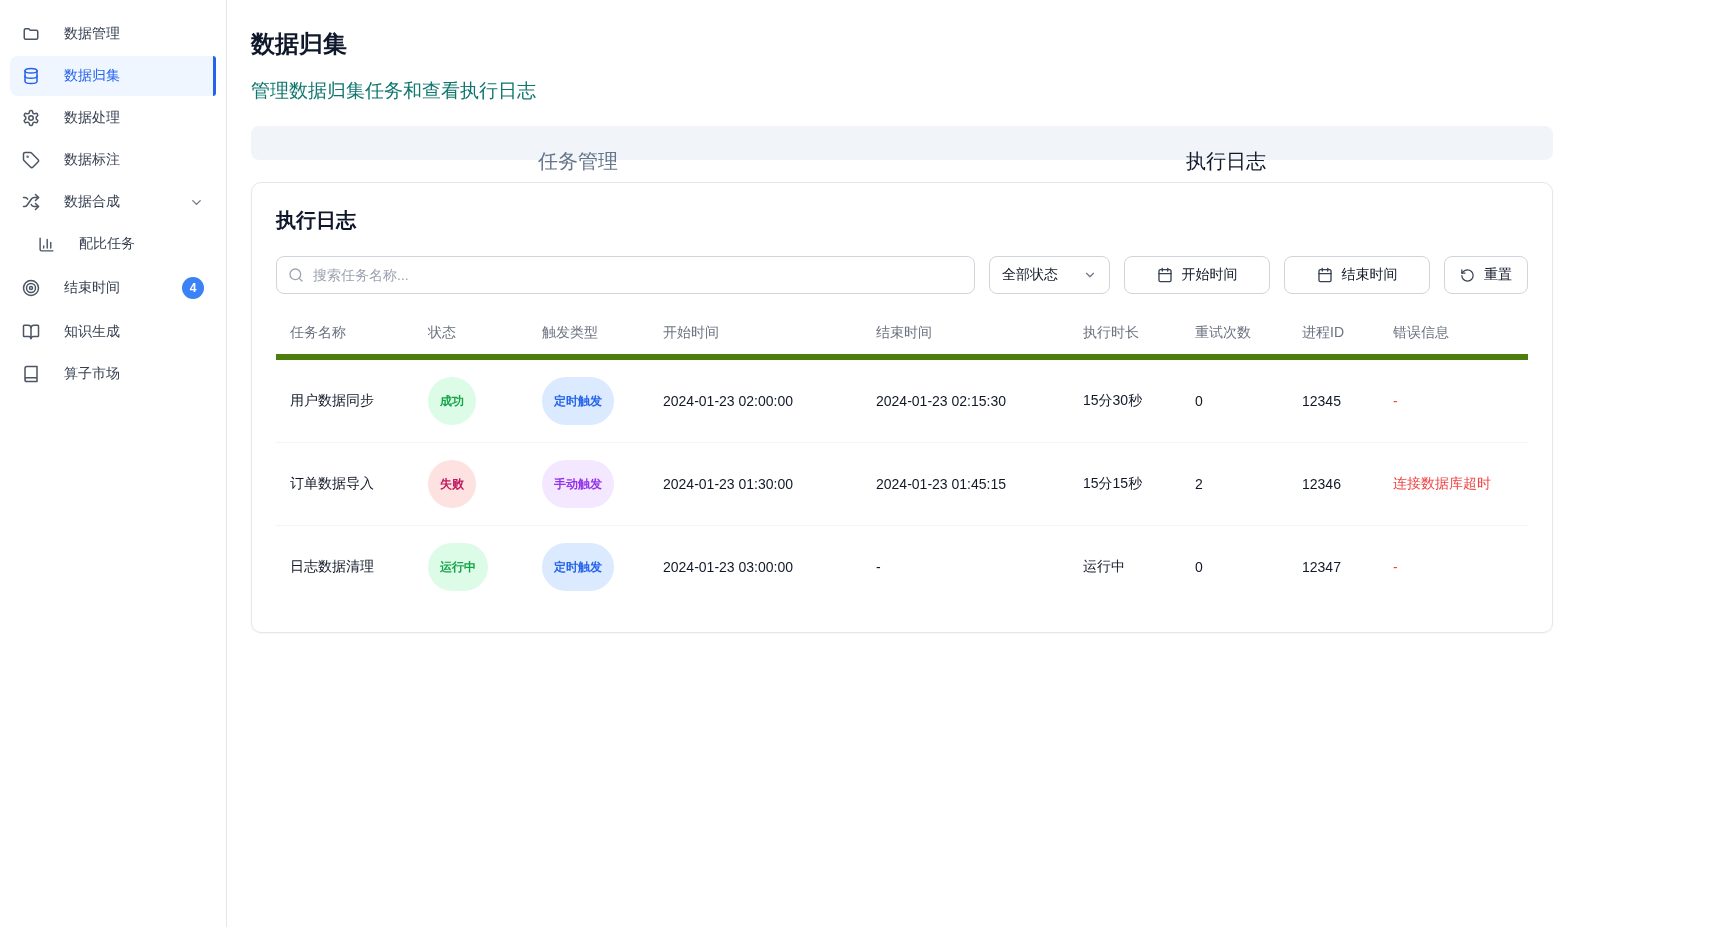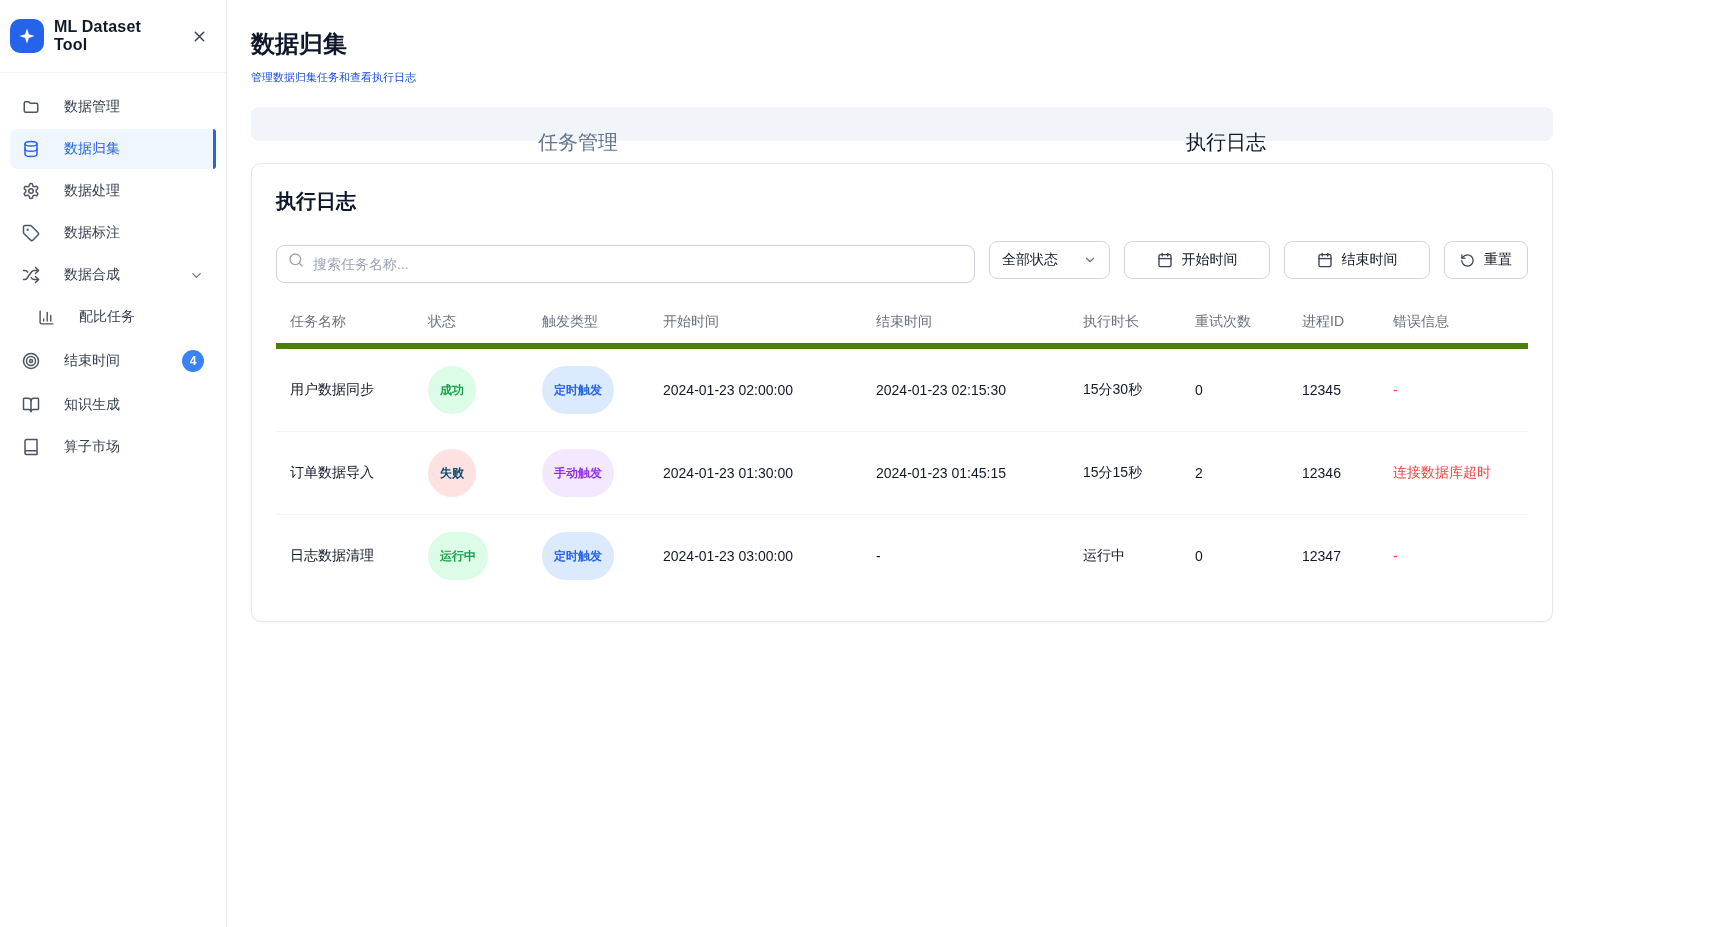--- a/index.html
+++ b/index.html
@@ -53,21 +53,21 @@
     margin-left: auto; background: #3b82f6; color: #ffffff;
     min-width: 22px; height: 22px; border-radius: 999px;
     font-size: 12px; font-weight: 600;
     display: flex; align-items: center; justify-content: center;
     padding: 0 6px;
   }
   
   .main { position: absolute; left: 227px; top: 0; right: 0; bottom: 0; padding: 28px 0 0 24px; }
   .content { width: 1302px; }
   .page-title { font-size: 24px; font-weight: 700; color: #0f172a; }
-  .page-subtitle { font-size: 11px; color: #1d4ed8; margin-top: 10px; }
+  .page-subtitle { font-size: 19px; color: #0f766e; margin-top: 18px; }
   .tabbar {
     margin-top: 22px; background: #f1f5f9; border-radius: 8px;
     padding: 3px; display: flex; height: 34px;
   }
   .tab {
     flex: 1; display: flex; align-items: center; justify-content: center;
     font-size: 20px; color: #64748b; border-radius: 6px; cursor: pointer; margin-top: 32px;
   }
   .tab.active {
     background: #ffffff; color: #0f172a; font-weight: 500;
@@ -82,21 +82,21 @@
   
   .filters { display: flex; gap: 14px; margin-top: 22px; align-items: center; }
   .search-wrap { position: relative; flex: 1; }
   .search-wrap .icon {
     position: absolute; left: 12px; top: 50%; transform: translateY(-50%);
     color: #9ca3af; display: flex;
   }
   .search-input {
     width: 100%; height: 38px; border: 1px solid #d1d5db; border-radius: 8px;
     padding: 0 12px 0 36px; font-size: 14px; color: #111827;
-    font-family: "Liberation Sans", sans-serif; outline: none; background: #fff; margin-top: 8px;
+    font-family: "Liberation Sans", sans-serif; outline: none; background: #fff;
   }
   .search-input::placeholder { color: #9ca3af; }
   .btn {
     height: 38px; border: 1px solid #d1d5db; border-radius: 8px;
     background: #ffffff; font-size: 14px; color: #111827;
     display: flex; align-items: center; justify-content: center; gap: 9px;
     cursor: pointer; font-family: "Liberation Sans", sans-serif;
   }
   .btn .icon { display: flex; color: #374151; }
   .select-btn { width: 121px; justify-content: space-between; padding: 0 12px; }
@@ -113,47 +113,30 @@
     font-size: 14px; color: #111827;
     padding: 17px 10px 17px 14px; border-bottom: 1px solid #f1f5f9;
   }
   tbody tr:last-child td { border-bottom: none; }
   .task-name { font-weight: 500; }
   .badge {
     display: inline-block; padding: 15px 12px; border-radius: 999px;
     font-size: 12px; font-weight: 600; line-height: 1.5;
   }
   .badge-green  { background: #dcfce7; color: #16a34a; }
-  .badge-red    { background: #fee2e2; color: #0c4a6e; }
+  .badge-red    { background: #fee2e2; color: #be185d; }
   .badge-blue   { background: #dbeafe; color: #2563eb; }
   .badge-purple { background: #f3e8ff; color: #9333ea; }
   .error-text { color: #ef4444; }
   svg { display: block; }
 </style>
 </head>
 <body>
 
 <aside class="sidebar">
-  <div class="sb-header">
-    <div class="logo">
-      <span>
-        <svg width="18" height="18" viewBox="0 0 24 24" fill="currentColor">
-            <path d="M12 2l2.5 7.5L22 12l-7.5 2.5L12 22l-2.5-7.5L2 12l7.5-2.5z"></path>
-          </svg>
-      </span>
-    </div>
-    <div class="app-title">ML Dataset Tool</div>
-    <button class="close-btn">
-      <span>
-        <svg width="17" height="17" viewBox="0 0 24 24" fill="none" stroke="currentColor" stroke-width="2" stroke-linecap="round">
-            <path d="M18 6 6 18M6 6l12 12"></path>
-          </svg>
-      </span>
-    </button>
-  </div>
   <nav class="sb-nav">
 
     <div class="nav-item">
       <span class="icon">
         <svg width="18" height="18" viewBox="0 0 24 24" fill="none" stroke="currentColor" stroke-width="2" stroke-linejoin="round">
             <path d="M3 7a2 2 0 0 1 2-2h4l2 2h8a2 2 0 0 1 2 2v8a2 2 0 0 1-2 2H5a2 2 0 0 1-2-2V7z"></path>
           </svg>
       </span>
       <span>数据管理</span>
     </div>

